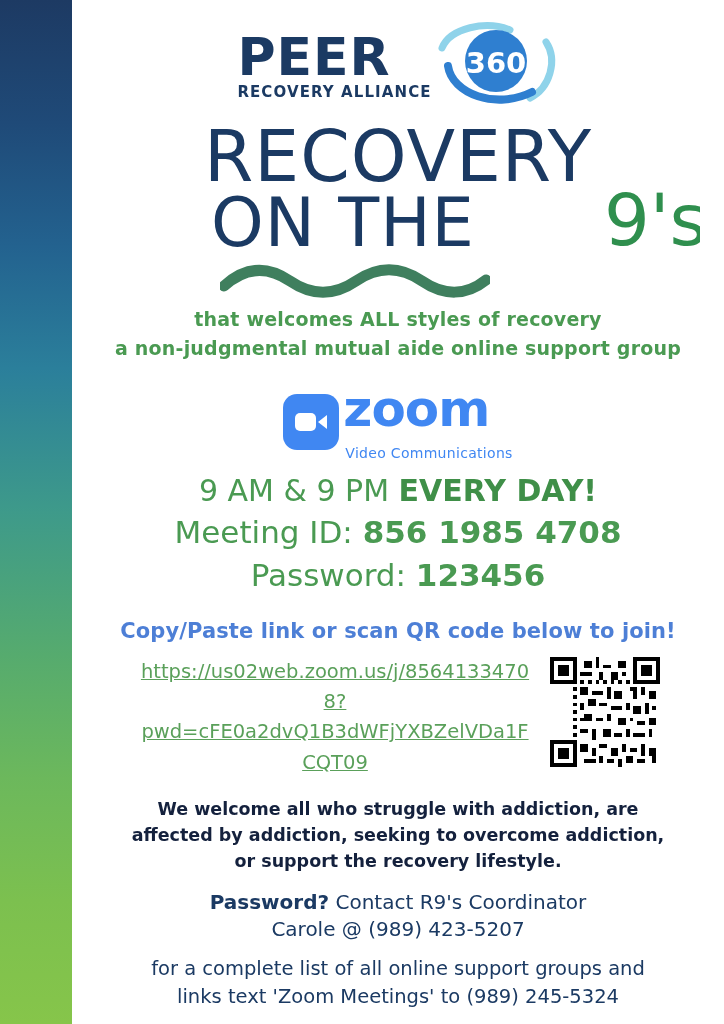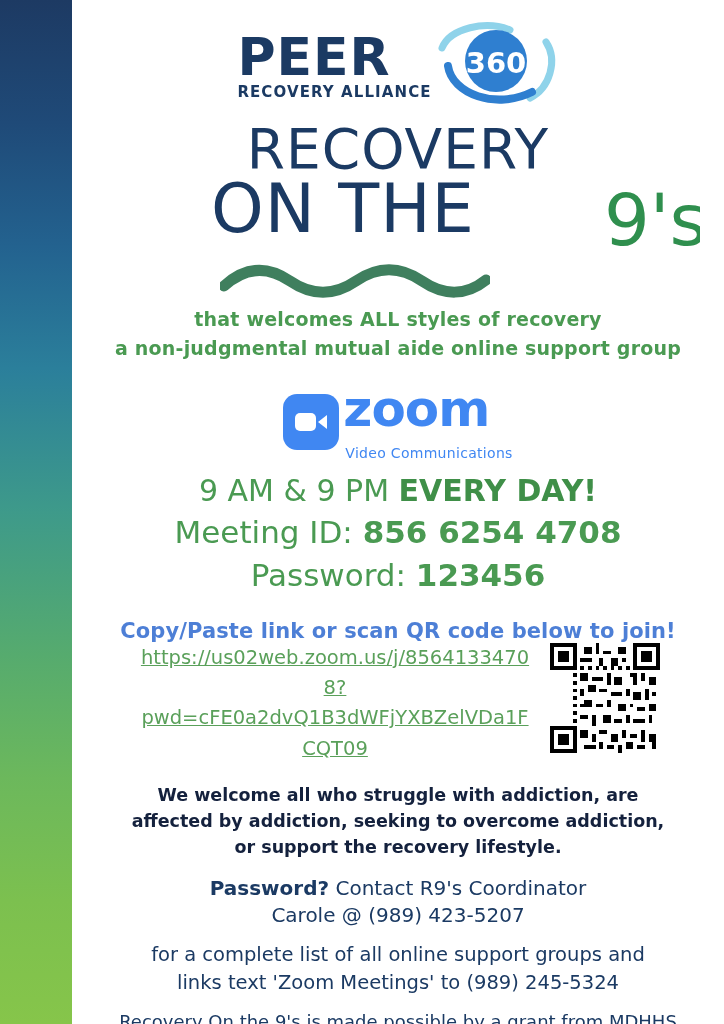--- a/index.html
+++ b/index.html
@@ -85,21 +85,21 @@
     position: relative;
     height: 175px;
   }
   .hl-line1, .hl-line2 {
     font-family: "DejaVu Sans", sans-serif;
     font-weight: 400;
     color: #1b3a63;
     letter-spacing: 1px;
     line-height: 0.92;
   }
-  .hl-line1 { font-size: 55px; }
+  .hl-line1 { font-size: 71px; }
   .hl-line2 { font-size: 67px; margin-top: 4px; padding-right: 110px; }
   .nines {
     position: absolute;
     right: 1px;
     top: 60px;
     font-family: "DejaVu Sans", sans-serif;
     font-size: 72px;
     font-weight: 400;
     line-height: 1;
     color: #2f8f4e;
@@ -190,20 +190,21 @@
     margin-top: 22px;
     font-family: "DejaVu Sans", sans-serif;
     font-weight: 700;
     font-size: 21px;
     color: #4d7fd6;
     letter-spacing: .1px;
   }
 
   
   .link-row {
+    margin-top: 14px;
     display: flex;
     align-items: flex-start;
     justify-content: center;
     gap: 16px;
     padding-left: 8px;
   }
   .link-text {
     font-family: "DejaVu Sans", sans-serif;
     font-size: 19.5px;
     line-height: 1.55;
@@ -304,21 +305,21 @@
       <div class="zoom-text-block">
         <div class="zoom-word">zoom</div>
         <div class="zoom-sub">Video Communications</div>
       </div>
     </div>
 
     <div class="times">
       <span>9 AM &amp; 9 PM </span><b>EVERY DAY!</b>
     </div>
     <div class="meeting-line">
-      <span>Meeting ID: </span><b>856 6254 4708</b>
+      <span>Meeting ID: </span><b>856 1985 4708</b>
     </div>
     <div class="meeting-line">
       <span>Password: </span><b>123456</b>
     </div>
 
     <div class="cta">Copy/Paste link or scan QR code below to join!</div>
 
     <div class="link-row">
       <div class="link-text">
         <div>https://us02web.zoom.us/j/85641334708?</div>

